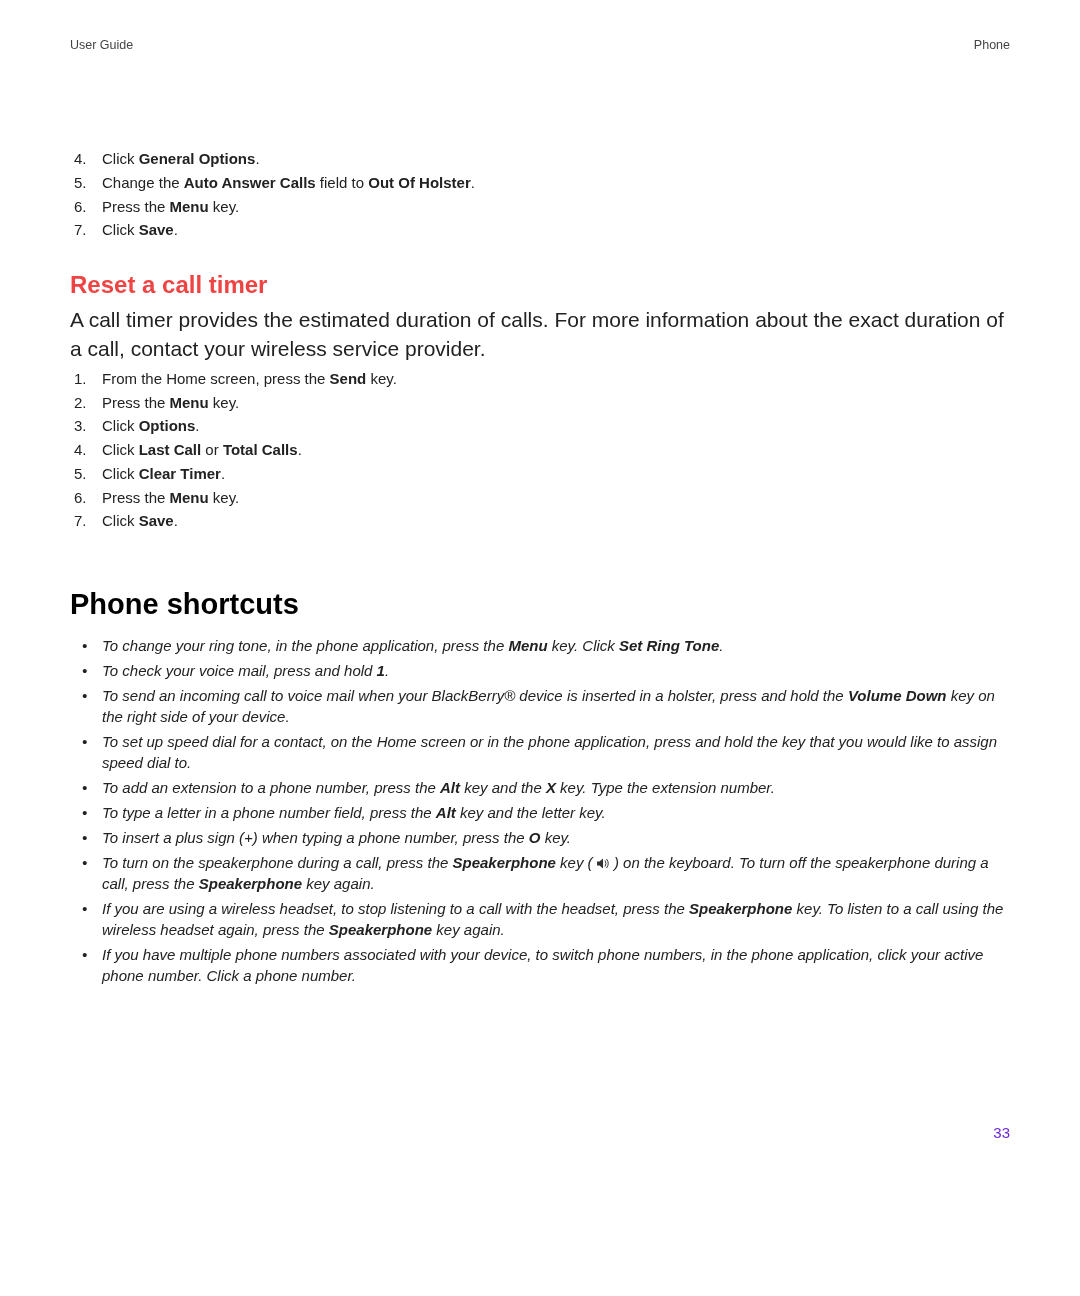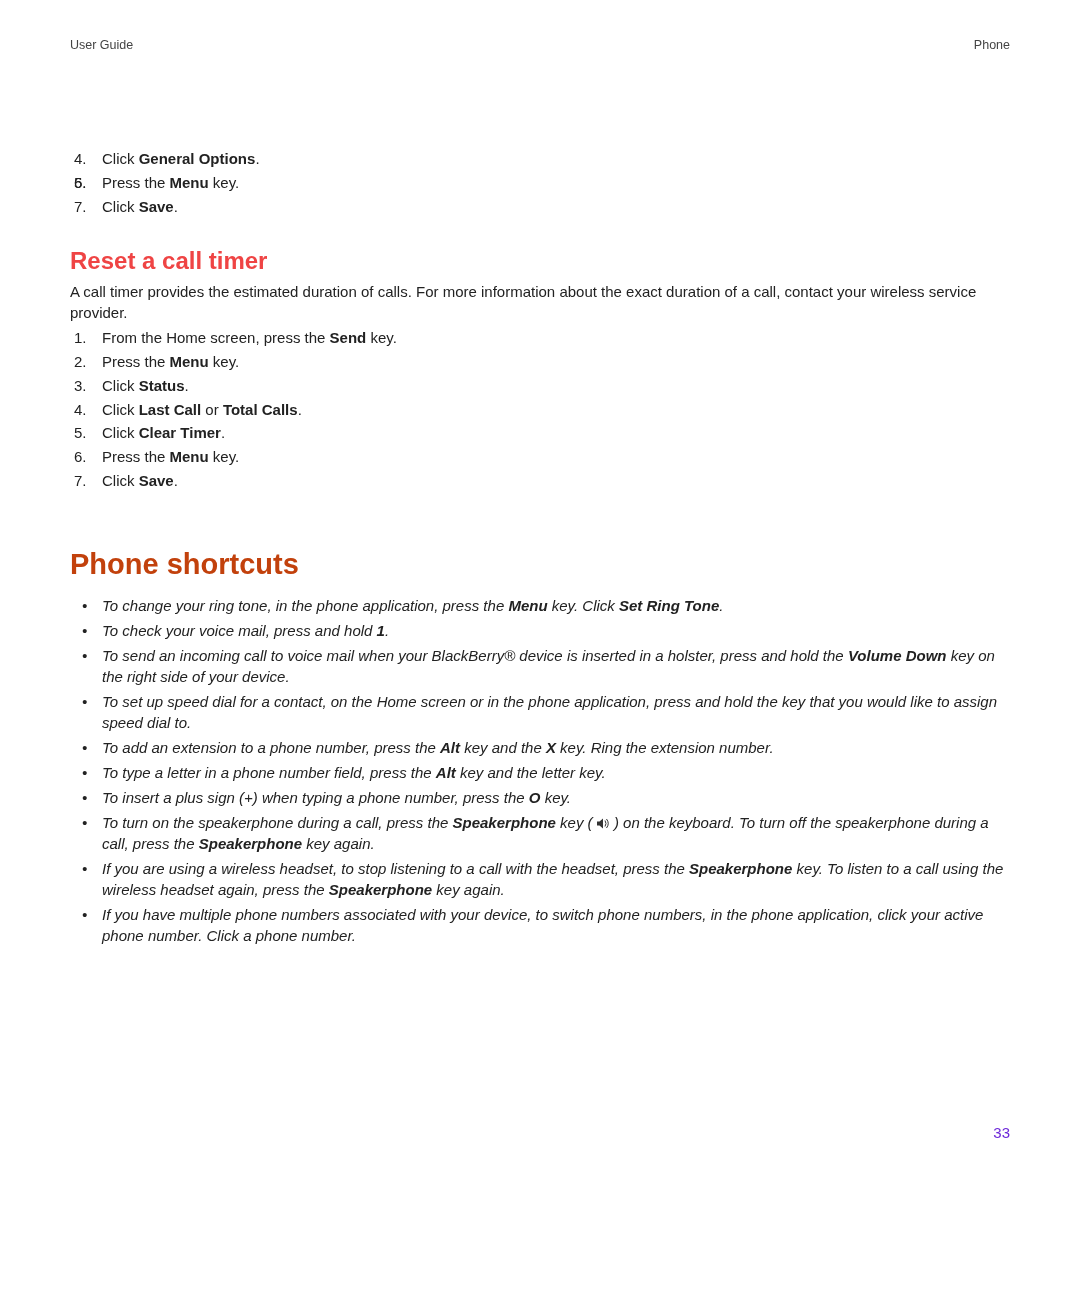--- a/index.html
+++ b/index.html
@@ -42,25 +42,25 @@
   }
   .h3 {
     font-size: 24px;
     font-weight: 700;
     color: #ef4444;
     margin: 30px 0 6px 0;
   }
   .h2 {
     font-size: 29px;
     font-weight: 600;
-    color: #c2410c;
+    color: #000000;
     margin: 56px 0 14px 0;
   }
   .para {
-    font-size: 15px;
+    font-size: 21px;
     line-height: 1.4;
     margin: 2px 0 4px 0;
   }
   ul.bul {
     list-style: none;
     margin: 0;
     padding: 0;
     font-size: 15px;
     line-height: 1.4;
     font-style: italic;
@@ -94,46 +94,46 @@
 <body>
 
 <div class="page">
   <div class="hdr">
     <span>User Guide</span>
     <span>Phone</span>
   </div>
 
   <ol class="cont" id="list-a">
       <li><span class="num">4.</span><span><span>Click </span><span class="b">General Options</span><span>.</span></span></li>
-      <li><span class="num">5.</span></li>
+      <li><span class="num">5.</span><span><span>Change the </span><span class="b">Auto Answer Calls</span><span> field to </span><span class="b">Out Of Holster</span><span>.</span></span></li>
       <li><span class="num">6.</span><span><span>Press the </span><span class="b">Menu</span><span> key.</span></span></li>
       <li><span class="num">7.</span><span><span>Click </span><span class="b">Save</span><span>.</span></span></li>
     </ol>
 
   <div class="h3">Reset a call timer</div>
   <p class="para">A call timer provides the estimated duration of calls. For more information about the exact duration of a call, contact your wireless service provider.</p>
 
   <ol class="cont" id="list-b">
       <li><span class="num">1.</span><span><span>From the Home screen, press the </span><span class="b">Send</span><span> key.</span></span></li>
       <li><span class="num">2.</span><span><span>Press the </span><span class="b">Menu</span><span> key.</span></span></li>
-      <li><span class="num">3.</span><span><span>Click </span><span class="b">Status</span><span>.</span></span></li>
+      <li><span class="num">3.</span><span><span>Click </span><span class="b">Options</span><span>.</span></span></li>
       <li><span class="num">4.</span><span><span>Click </span><span class="b">Last Call</span><span> or </span><span class="b">Total Calls</span><span>.</span></span></li>
       <li><span class="num">5.</span><span><span>Click </span><span class="b">Clear Timer</span><span>.</span></span></li>
       <li><span class="num">6.</span><span><span>Press the </span><span class="b">Menu</span><span> key.</span></span></li>
       <li><span class="num">7.</span><span><span>Click </span><span class="b">Save</span><span>.</span></span></li>
     </ol>
 
   <div class="h2">Phone shortcuts</div>
 
   <ul class="bul" id="bullets">
       <li><span>To change your ring tone, in the phone application, press the </span><span class="b">Menu</span><span> key. Click </span><span class="b">Set Ring Tone</span><span>.</span></li>
       <li><span>To check your voice mail, press and hold </span><span class="b">1</span><span>.</span></li>
       <li><span>To send an incoming call to voice mail when your BlackBerry® device is inserted in a holster, press and hold the </span><span class="b">Volume Down</span><span> key on the right side of your device.</span></li>
       <li><span>To set up speed dial for a contact, on the Home screen or in the phone application, press and hold the key that you would like to assign speed dial to.</span></li>
-      <li><span>To add an extension to a phone number, press the </span><span class="b">Alt</span><span> key and the </span><span class="b">X</span><span> key. Ring the extension number.</span></li>
+      <li><span>To add an extension to a phone number, press the </span><span class="b">Alt</span><span> key and the </span><span class="b">X</span><span> key. Type the extension number.</span></li>
       <li><span>To type a letter in a phone number field, press the </span><span class="b">Alt</span><span> key and the letter key.</span></li>
       <li><span>To insert a plus sign (+) when typing a phone number, press the </span><span class="b">O</span><span> key.</span></li>
       <li><span>To turn on the speakerphone during a call, press the </span><span class="b">Speakerphone</span><span> key ( </span><span class="speaker-icon"><svg width="13" height="11" viewBox="0 0 13 11">
             <path d="M0 3.5 H2.5 L6 0.5 V10.5 L2.5 7.5 H0 Z" fill="#333"></path>
             <path d="M8 2.5 Q10 5.5 8 8.5" stroke="#333" stroke-width="1" fill="none"></path>
             <path d="M9.5 1 Q13 5.5 9.5 10" stroke="#333" stroke-width="1" fill="none"></path>
           </svg></span><span> ) on the keyboard. To turn off the speakerphone during a call, press the </span><span class="b">Speakerphone</span><span> key again.</span></li>
       <li><span>If you are using a wireless headset, to stop listening to a call with the headset, press the </span><span class="b">Speakerphone</span><span> key. To listen to a call using the wireless headset again, press the </span><span class="b">Speakerphone</span><span> key again.</span></li>
       <li><span>If you have multiple phone numbers associated with your device, to switch phone numbers, in the phone application, click your active phone number. Click a phone number.</span></li>
     </ul>

